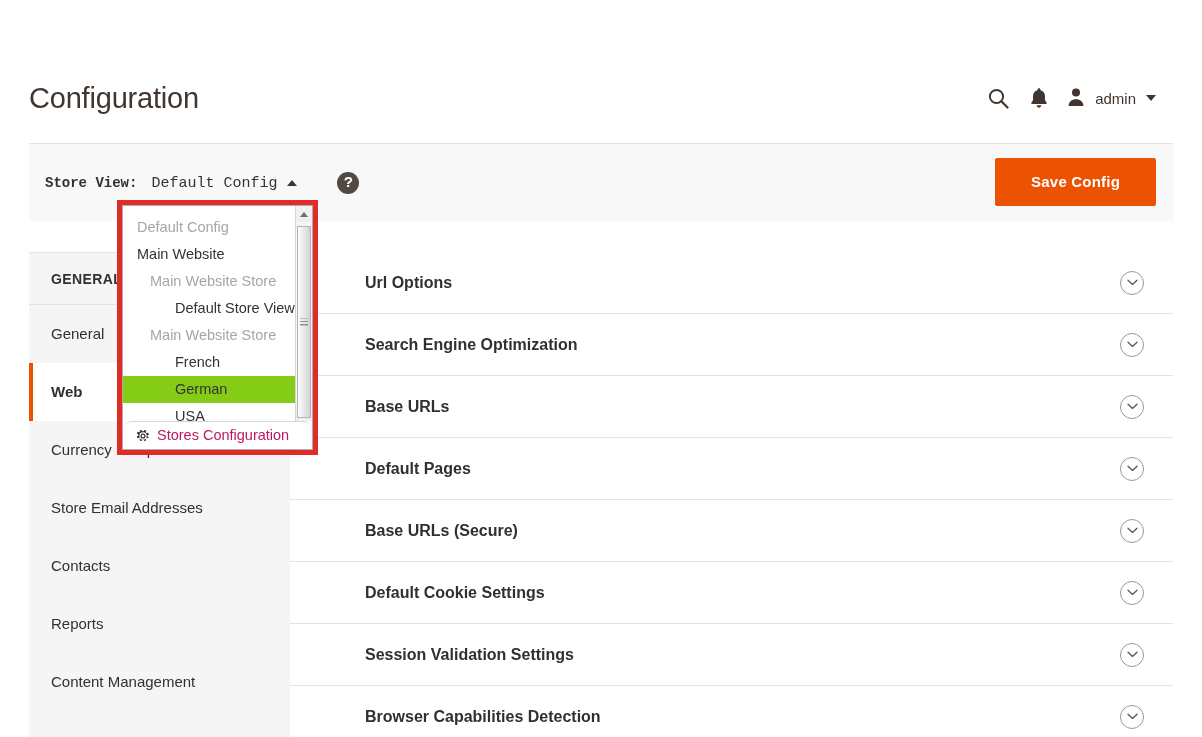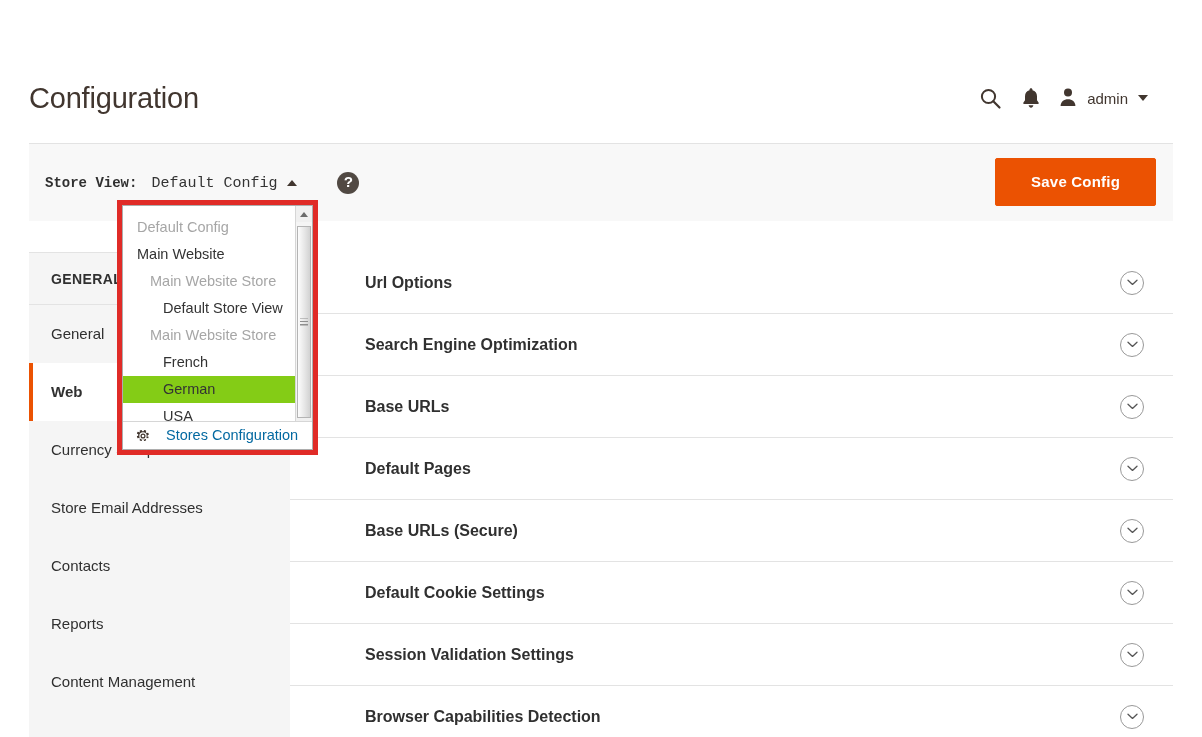--- a/index.html
+++ b/index.html
@@ -32,21 +32,21 @@
     left: 29px;
     top: 78px;
     font-size: 29px;
     font-weight: 400;
     color: #41362f;
     letter-spacing: -0.2px;
     line-height: 40px;
   }
   .header-actions {
     position: absolute;
-    right: 54px;
+    right: 46px;
     top: 80px;
     display: flex;
     align-items: center;
     gap: 13px;
     height: 36px;
   }
   .icon-btn {
     display: flex;
     align-items: center;
     justify-content: center;
@@ -259,35 +259,36 @@
   .dd-item {
     height: 27px;
     line-height: 27px;
     font-size: 14.5px;
     color: #333333;
     padding-left: 14px;
     white-space: nowrap;
     cursor: pointer;
   }
   .dd-item.level-1 { padding-left: 27px; }
-  .dd-item.level-2 { padding-left: 40px; }
+  .dd-item.level-2 { padding-left: 52px; }
   .dd-item.muted { color: #a6a6a6; cursor: default; }
   .dd-item.selected { background: #84cc16; }
   .dd-footer {
     height: 27px;
     line-height: 27px;
     font-size: 14.5px;
-    color: #0369a1;
+    color: #be185d;
     border-top: 1px solid #d6d6d6;
     padding-left: 13px;
     display: flex;
     align-items: center;
-    gap: 16px;
-    cursor: pointer;
-    background: #ffffff;
+    gap: 7px;
+    cursor: pointer;
+    background: #ffffff;
+    border-radius: 9px;
   }
   .gear-icon { display: inline-flex; color: #41362f; }
 
   
   .dd-scrollbar {
     position: absolute;
     right: 0;
     top: 0;
     width: 17px;
     height: 100%;

